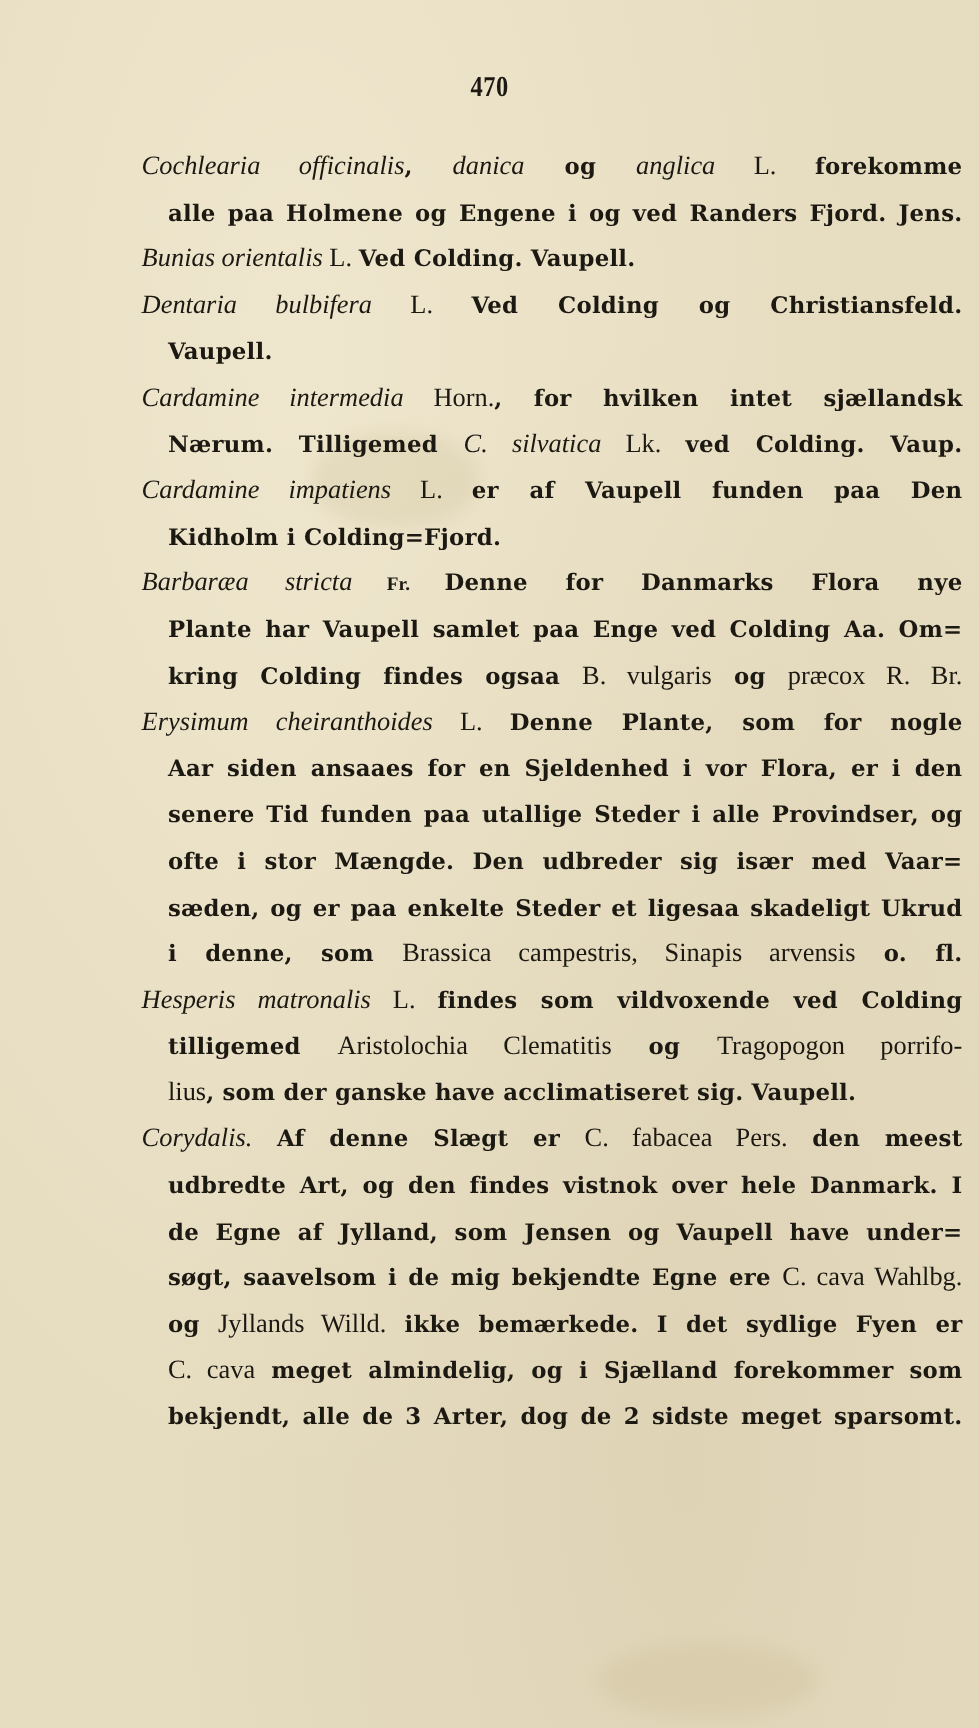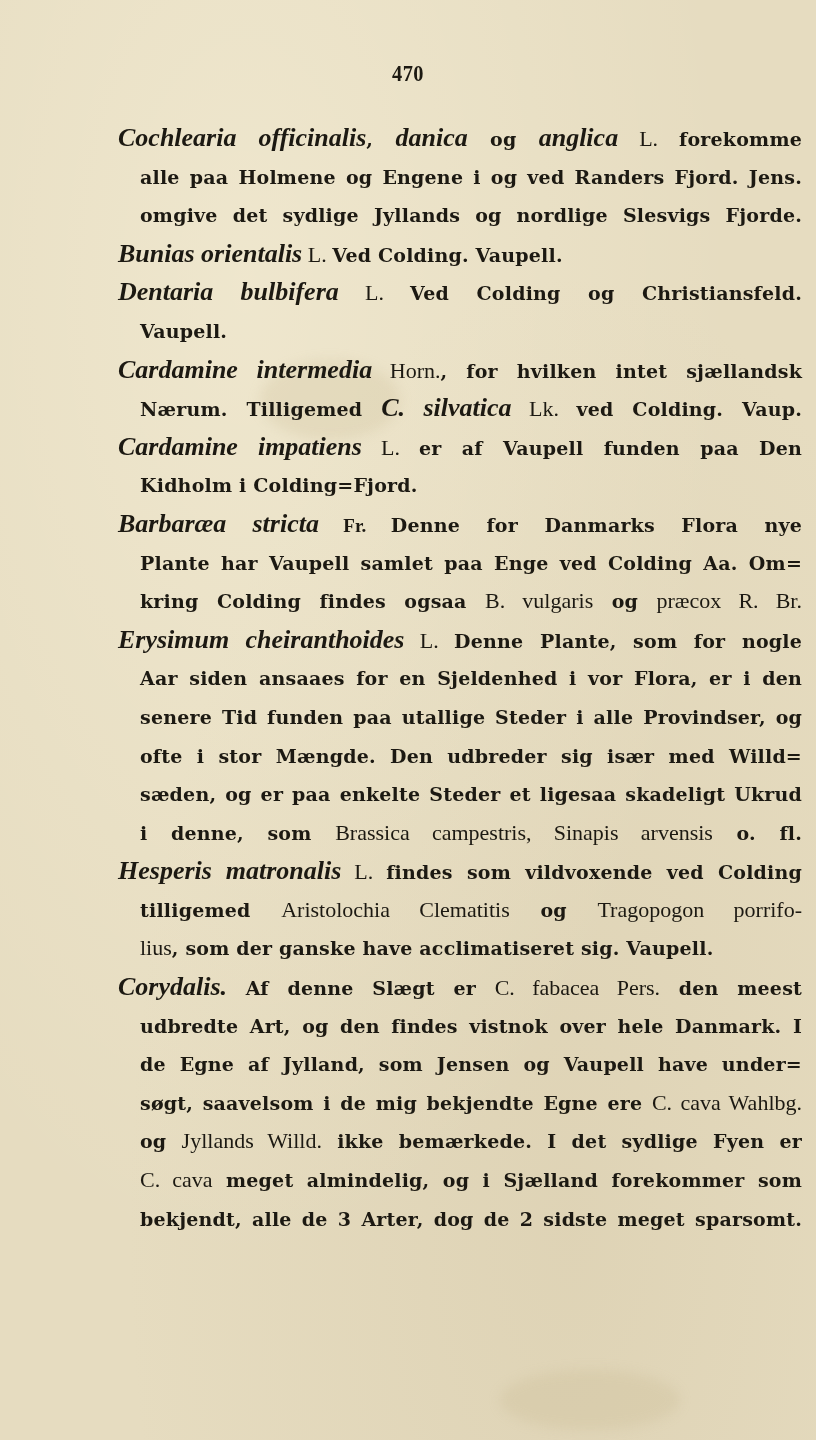--- a/index.html
+++ b/index.html
@@ -53,31 +53,31 @@
     }
     .line.indent {
       margin-left: 22px;
     }
     .line.last {
       text-align-last: left;
     }
     .species {
       font-family: "Liberation Serif", serif;
       font-style: italic;
-      font-weight: bold;
-      font-size: 26px;
+      font-weight: normal;
+      font-size: 22px;
     }
     .latin {
       font-family: "Liberation Serif", serif;
       font-size: 22px;
     }
     .latin-bold {
       font-family: "Liberation Serif", serif;
       font-weight: bold;
-      font-size: 19px;
+      font-size: 16px;
     }
     .fraktur {
       font-family: "DejaVu Serif", serif;
       font-weight: bold;
       font-size: 19px;
       letter-spacing: 0.2px;
     }
     .stain {
       position: absolute;
       border-radius: 50%;
@@ -90,35 +90,34 @@
 
 <div class="page">
   <div class="stain" style="left:500px;top:1370px;width:180px;height:60px;"></div>
   <div class="stain" style="left:260px;top:360px;width:140px;height:80px;"></div>
 
   <div class="page-number">470</div>
 
   <div class="text-body" id="text-body">
       <div class="line"><span class="species">Cochlearia officinalis</span><span class="fraktur">, </span><span class="species">danica</span><span class="fraktur"> og </span><span class="species">anglica</span><span class="latin"> L. </span><span class="fraktur">forekomme</span></div>
       <div class="line indent"><span class="fraktur">alle paa Holmene og Engene i og ved Randers Fjord. Jens.</span></div>
-      <div class="line indent"><span class="fraktur">omgive det sydlige Jyllands og nordlige Slesvigs Fjorde.</span></div>
       <div class="line last"><span class="species">Bunias orientalis</span><span class="latin"> L.  </span><span class="fraktur">Ved Colding.  Vaupell.</span></div>
       <div class="line"><span class="species">Dentaria bulbifera</span><span class="latin"> L.  </span><span class="fraktur">Ved Colding og Christiansfeld.</span></div>
       <div class="line indent last"><span class="fraktur">Vaupell.</span></div>
       <div class="line"><span class="species">Cardamine intermedia</span><span class="latin"> Horn.</span><span class="fraktur">, for hvilken intet sjællandsk</span></div>
       <div class="line indent"><span class="fraktur">Nærum.  Tilligemed </span><span class="species">C. silvatica</span><span class="latin"> Lk. </span><span class="fraktur">ved Colding. Vaup.</span></div>
       <div class="line"><span class="species">Cardamine impatiens</span><span class="latin"> L. </span><span class="fraktur">er af Vaupell funden paa Den</span></div>
       <div class="line indent last"><span class="fraktur">Kidholm i Colding=Fjord.</span></div>
       <div class="line"><span class="species">Barbaræa stricta</span><span class="latin-bold"> Fr.  </span><span class="fraktur">Denne for Danmarks Flora nye</span></div>
       <div class="line indent"><span class="fraktur">Plante har Vaupell samlet paa Enge ved Colding Aa. Om=</span></div>
       <div class="line indent"><span class="fraktur">kring Colding findes ogsaa </span><span class="latin">B. vulgaris</span><span class="fraktur"> og </span><span class="latin">præcox R. Br.</span></div>
       <div class="line"><span class="species">Erysimum cheiranthoides</span><span class="latin"> L.  </span><span class="fraktur">Denne Plante, som for nogle</span></div>
       <div class="line indent"><span class="fraktur">Aar siden ansaaes for en Sjeldenhed i vor Flora, er i den</span></div>
       <div class="line indent"><span class="fraktur">senere Tid funden paa utallige Steder i alle Provindser, og</span></div>
-      <div class="line indent"><span class="fraktur">ofte i stor Mængde.  Den udbreder sig især med Willd=</span></div>
+      <div class="line indent"><span class="fraktur">ofte i stor Mængde.  Den udbreder sig især med Vaar=</span></div>
       <div class="line indent"><span class="fraktur">sæden, og er paa enkelte Steder et ligesaa skadeligt Ukrud</span></div>
       <div class="line indent"><span class="fraktur">i denne, som </span><span class="latin">Brassica campestris, Sinapis arvensis</span><span class="fraktur"> o. fl.</span></div>
       <div class="line"><span class="species">Hesperis matronalis</span><span class="latin"> L. </span><span class="fraktur">findes som vildvoxende ved Colding</span></div>
       <div class="line indent"><span class="fraktur">tilligemed </span><span class="latin">Aristolochia Clematitis</span><span class="fraktur"> og </span><span class="latin">Tragopogon porrifo-</span></div>
       <div class="line indent last"><span class="latin">lius</span><span class="fraktur">, som der ganske have acclimatiseret sig.  Vaupell.</span></div>
       <div class="line"><span class="species">Corydalis.</span><span class="fraktur">  Af denne Slægt er </span><span class="latin">C. fabacea Pers.</span><span class="fraktur"> den meest</span></div>
       <div class="line indent"><span class="fraktur">udbredte Art, og den findes vistnok over hele Danmark.  I</span></div>
       <div class="line indent"><span class="fraktur">de Egne af Jylland, som Jensen og Vaupell have under=</span></div>
       <div class="line indent"><span class="fraktur">søgt, saavelsom i de mig bekjendte Egne ere </span><span class="latin">C. cava Wahlbg.</span></div>
       <div class="line indent"><span class="fraktur">og </span><span class="latin">Jyllands Willd.</span><span class="fraktur"> ikke bemærkede.  I det sydlige Fyen er</span></div>

